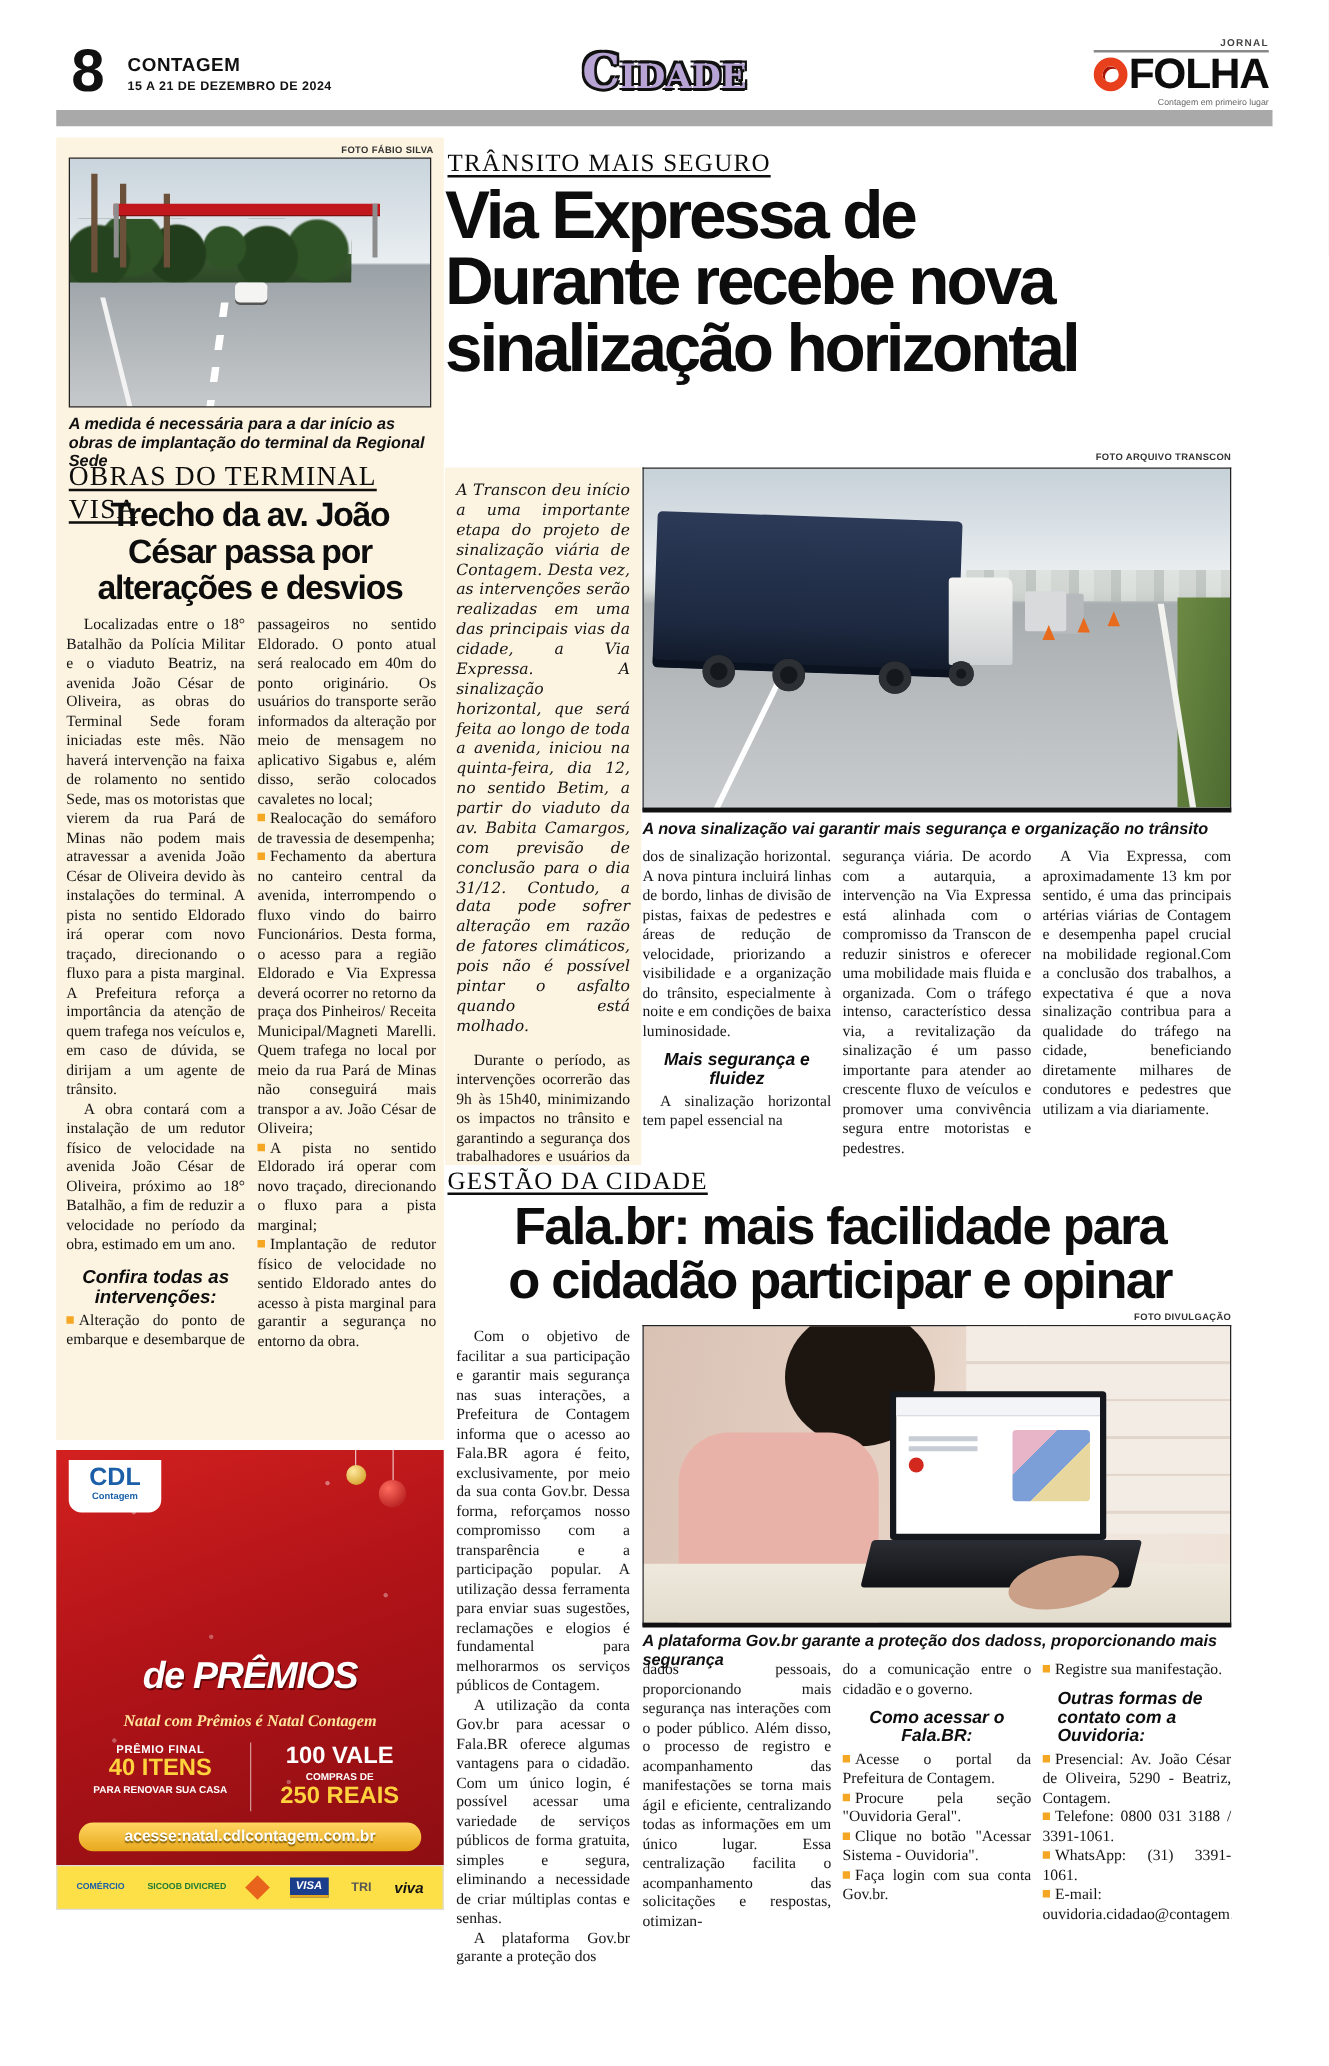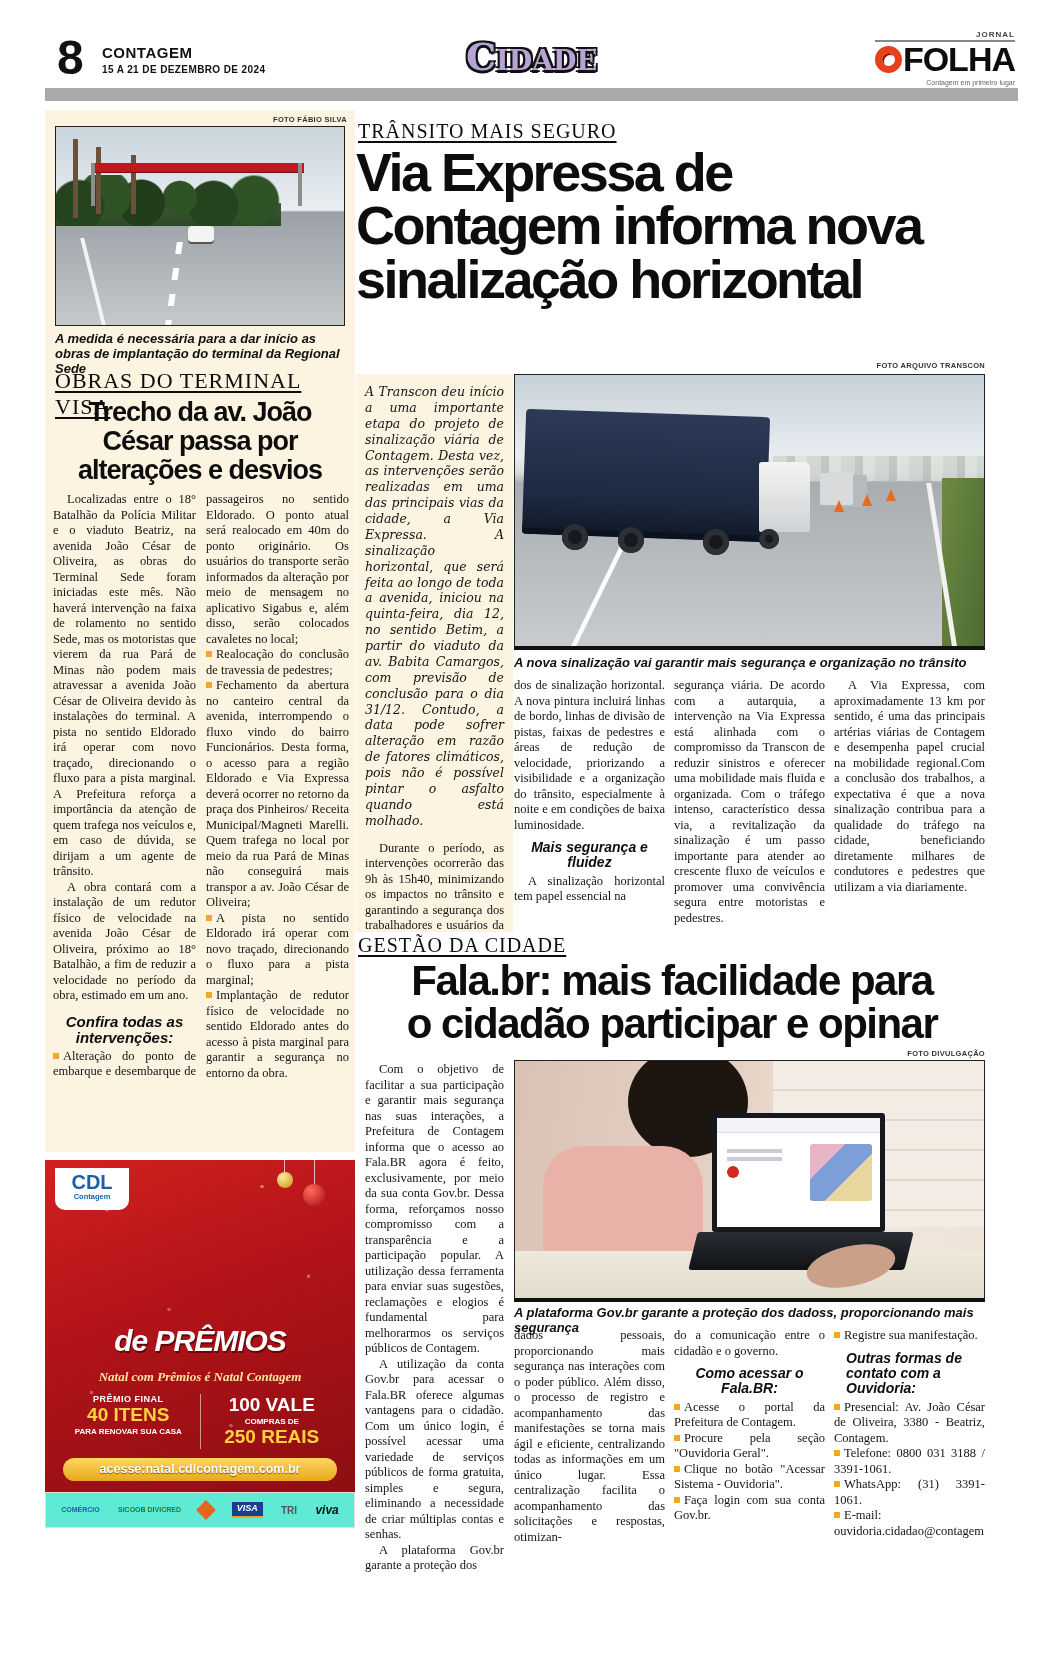--- a/index.html
+++ b/index.html
@@ -85,21 +85,21 @@
   .ad-prizes { position:absolute; left:12px; top:234px; width:286px; display:flex; }
   .ad-prize { flex:1; text-align:center; color:#fff; }
   .ad-prize + .ad-prize { border-left:1px solid rgba(255,255,255,.55); }
   .ad-pz-label { font-size:9px; font-weight:bold; letter-spacing:0.5px; }
   .ad-pz-big { font-size:19px; font-weight:900; color:#ffd23e; line-height:1.2; }
   .ad-pz-big.white { color:#fff; }
   .ad-pz-sub { font-size:8px; font-weight:bold; }
   .ad-url { position:absolute; left:18px; top:298px; width:274px; height:23px; border-radius:12px;
       background:linear-gradient(#ffd661, #e8a81e); text-align:center;
       font:bold 12.5px/23px "Liberation Sans", sans-serif; color:#fff; text-shadow:0 1px 1px #7d5a00; }
-  .ad-logos { width:100%; height:36px; background:#5eead4; border:1px solid #ddd; display:flex; align-items:center;
+  .ad-logos { width:100%; height:36px; background:#fde047; border:1px solid #ddd; display:flex; align-items:center;
       justify-content:space-around; padding:0 6px; }
   .lg { font:bold 7px/1.1 "Liberation Sans", sans-serif; color:#333; text-align:center; }
   .lg-ico { display:inline-block; vertical-align:middle; }
   .lg-blue { color:#1a5fa8; } .lg-green { color:#1f7a33; }
   .lg-diamond { width:14px; height:14px; background:#e8641c; transform:rotate(45deg); }
   .lg-visa { background:#1a3e8c; color:#fff; padding:2px 5px; font-style:italic; font-size:9px; border-bottom:2px solid #e8a81e; }
   .lg-viva { font:900 italic 12px "Liberation Sans", sans-serif; color:#111; }
   .lg-tri { font:900 10px "Liberation Sans", sans-serif; color:#555; }
 
   
@@ -190,21 +190,21 @@
     <div class="headline-left">
       <div>Trecho da av. João</div>
       <div>César passa por</div>
       <div>alterações e desvios</div>
     </div>
     <div class="twocol bodytext">
       <p class="ind">Localizadas entre o 18° Batalhão da Polícia Militar e o viaduto Beatriz, na avenida João César de Oliveira, as obras do Terminal Sede foram iniciadas este mês. Não haverá intervenção na faixa de rolamento no sentido Sede,  mas os motoristas que vierem da rua Pará de Minas não podem mais atravessar a avenida João César de Oliveira devido às instalações do terminal. A pista no sentido Eldorado irá operar com novo traçado, direcionando o fluxo para a pista marginal. A Prefeitura reforça a importância da atenção de quem trafega nos veículos e, em caso de dúvida, se dirijam a um agente de trânsito.</p>
       <p class="ind">A obra contará com a instalação de um redutor físico de velocidade na avenida João César de Oliveira, próximo ao 18° Batalhão, a fim de reduzir a velocidade no período da obra, estimado em um ano.</p>
       <div class="subhead subhead1">Confira todas as intervenções:</div>
       <p class="bullet"><span class="sq"></span><span>Alteração do ponto de embarque e desembarque de passageiros no sentido Eldorado. O ponto atual será realocado em 40m do ponto originário. Os usuários do transporte serão informados da alteração por meio de mensagem no aplicativo Sigabus e, além disso, serão colocados cavaletes no local;</span></p>
-      <p class="bullet"><span class="sq"></span><span>Realocação do conclusão de travessia de pedestres;</span></p>
+      <p class="bullet"><span class="sq"></span><span>Realocação do semáforo de travessia de desempenha;</span></p>
       <p class="bullet"><span class="sq"></span><span>Fechamento da abertura no canteiro central da avenida, interrompendo o fluxo vindo do bairro Funcionários. Desta forma, o acesso para a região Eldorado e Via Expressa deverá ocorrer no retorno da praça dos Pinheiros/ Receita Municipal/Magneti Marelli. Quem trafega no local por meio da rua Pará de Minas não conseguirá mais transpor a av. João César de Oliveira;</span></p>
       <p class="bullet"><span class="sq"></span><span>A pista no sentido Eldorado irá operar com novo traçado, direcionando o fluxo para a pista marginal;</span></p>
       <p class="bullet"><span class="sq"></span><span>Implantação de redutor físico de velocidade no sentido Eldorado antes do acesso à pista marginal para garantir a segurança no entorno da obra.</span></p>
     </div>
   </div>
 
   <div class="adbox">
     <div class="ad-red">
       <div class="ad-cdl">
         <div class="ad-cdl-name">CDL</div>
@@ -236,21 +236,21 @@
       <span class="lg-ico lg-diamond"></span>
       <span class="lg lg-visa">VISA</span>
       <span class="lg lg-tri">TRI</span>
       <span class="lg lg-viva">viva</span>
     </div>
   </div>
 
   <div class="kicker kicker-main">TRÂNSITO MAIS SEGURO</div>
   <div class="headline-main">
     <div>Via Expressa de</div>
-    <div>Contagem informa nova</div>
+    <div>Durante recebe nova</div>
     <div>sinalização horizontal</div>
   </div>
   <div class="credit credit2">FOTO ARQUIVO TRANSCON</div>
 
   <div class="leadcol bodytext">
     <p class="lead-it">A Transcon deu início a uma importante etapa do projeto de sinalização viária de Contagem. Desta vez, as intervenções serão realizadas em uma das principais vias da cidade, a Via Expressa. A sinalização horizontal, que será feita ao longo de toda a avenida, iniciou na quinta-feira, dia 12, no sentido Betim, a partir do viaduto da av. Babita Camargos, com previsão de conclusão para o dia 31/12. Contudo, a data pode sofrer alteração em razão de fatores climáticos, pois não é possível pintar o asfalto quando está molhado.</p>
     <p class="ind after-it">Durante o período, as intervenções ocorrerão das 9h às 15h40, minimizando os impactos no trânsito e garantindo a segurança dos trabalhadores e usuários da via. Serão contemplados 26 km de extensão, considerando ambos os sentidos da Via Expressa, o que corresponde a mais de 15 mil metros quadra-</p>
   </div>
 
   <div class="photo2">
@@ -323,20 +323,20 @@
       <p>do a comunicação entre o cidadão e o governo.</p>
       <div class="subhead">Como acessar o Fala.BR:</div>
       <p class="bullet"><span class="sq"></span><span>Acesse o portal da Prefeitura de Contagem.</span></p>
       <p class="bullet"><span class="sq"></span><span>Procure pela seção "Ouvidoria Geral".</span></p>
       <p class="bullet"><span class="sq"></span><span>Clique no botão "Acessar Sistema - Ouvidoria".</span></p>
       <p class="bullet"><span class="sq"></span><span>Faça login com sua conta Gov.br.</span></p>
     </div>
     <div class="ncol">
       <p class="bullet"><span class="sq"></span><span>Registre sua manifestação.</span></p>
       <div class="subhead" style="text-align:left;margin-left:12px;">Outras formas de contato com a Ouvidoria:</div>
-      <p class="bullet"><span class="sq"></span><span>Presencial: Av. João César de Oliveira, 3380 - Beatriz, Contagem.</span></p>
+      <p class="bullet"><span class="sq"></span><span>Presencial: Av. João César de Oliveira, 5290 - Beatriz, Contagem.</span></p>
       <p class="bullet"><span class="sq"></span><span>Telefone: 0800 031 3188 / 3391-1061.</span></p>
       <p class="bullet"><span class="sq"></span><span>WhatsApp: (31) 3391-1061.</span></p>
       <p class="bullet"><span class="sq"></span><span>E-mail: ouvidoria.cidadao@contagem.mg.gov.br</span></p>
     </div>
   </div>
 
 </div>
 
 </body></html>

